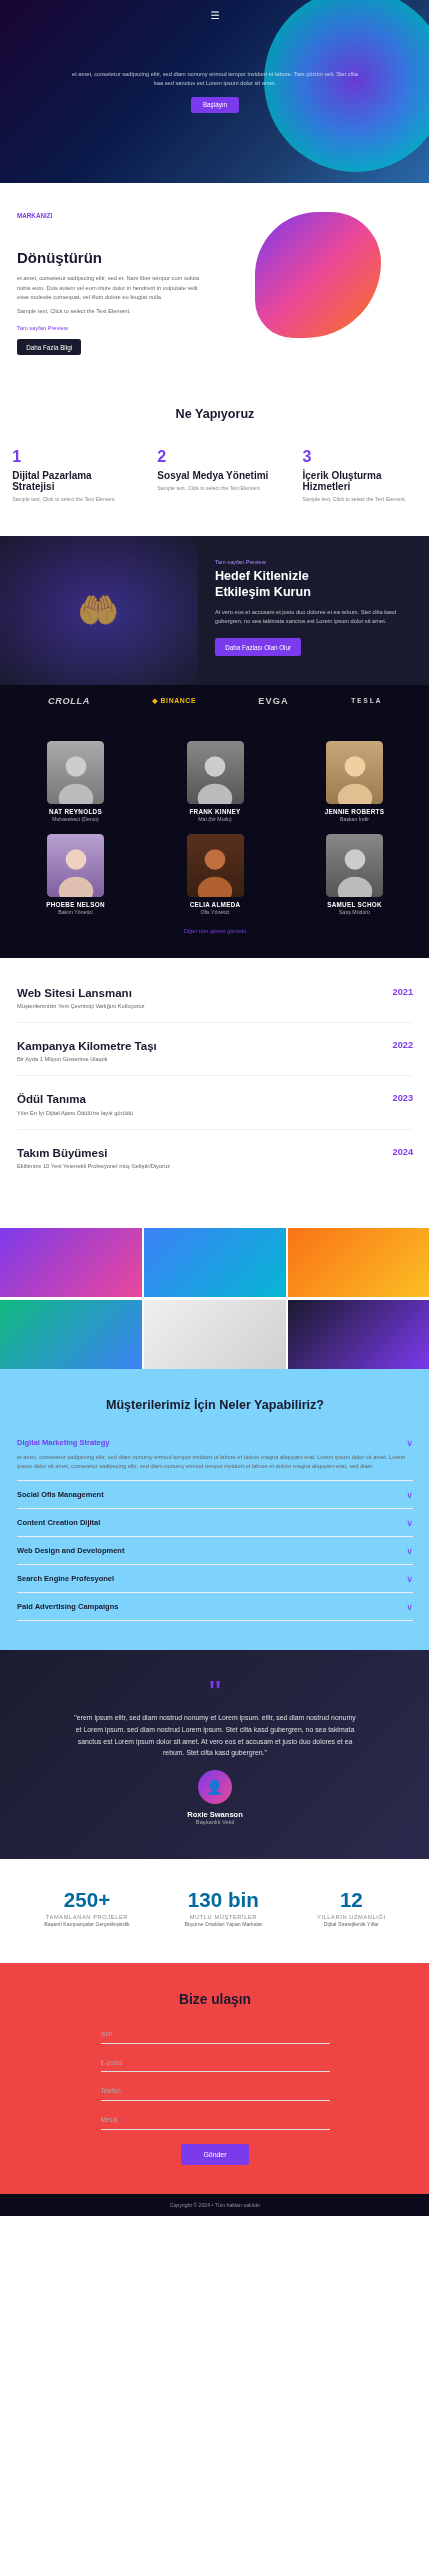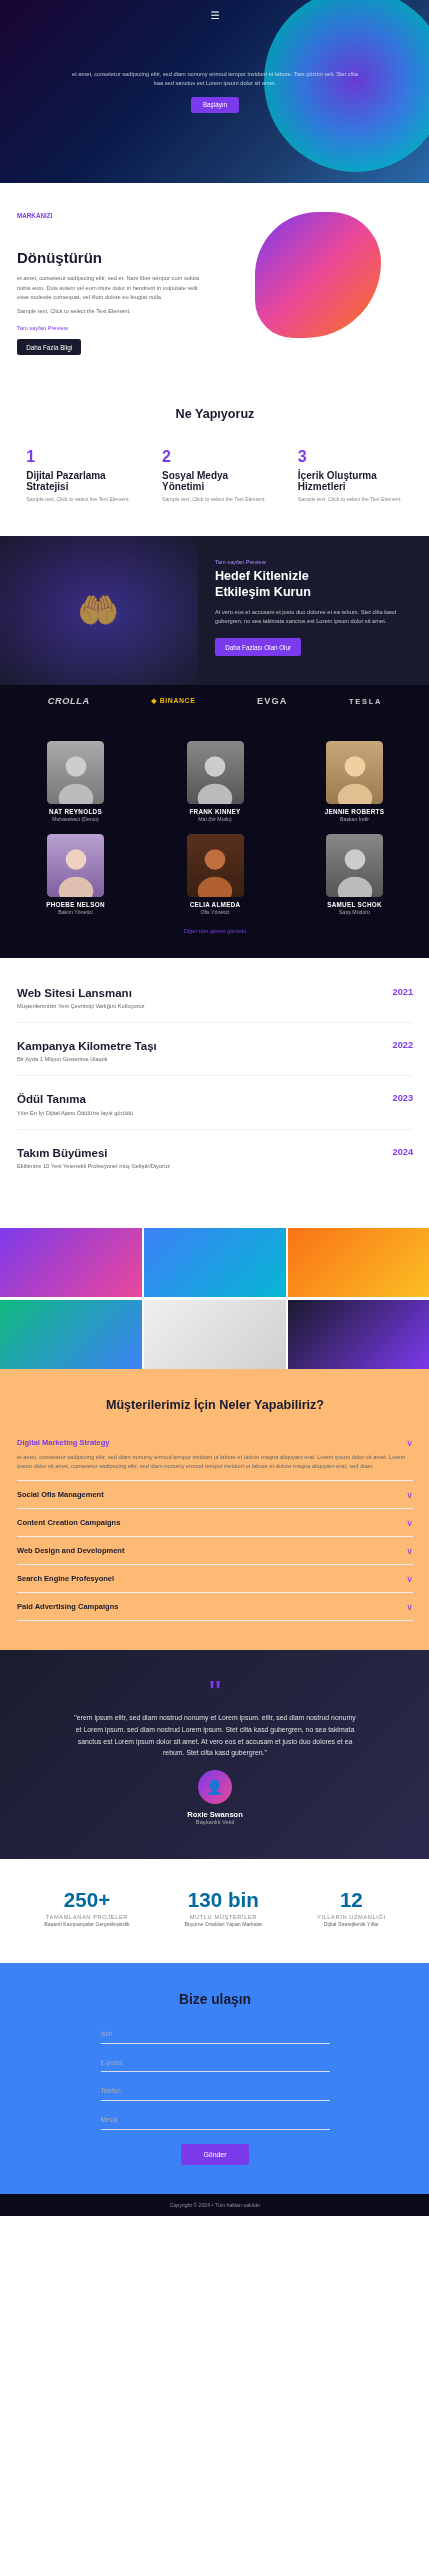--- a/index.html
+++ b/index.html
@@ -113,21 +113,21 @@
       border-radius: 2.3px;
       font-size: 6.3px;
       cursor: pointer;
       margin-top: 6.9px;
       display: inline-block;
     }
 
     
     .services-section {
       background: #fff;
-      padding: 23px 17px;
+      padding: 23px 3px;
       text-align: center;
     }
     .services-title {
       font-size: 12.6px;
       font-weight: 800;
       color: #1a1a2e;
       margin-bottom: 17px;
     }
     .services-grid {
       display: flex;
@@ -225,21 +225,21 @@
     }
     .logo-item {
       color: #ccc;
       font-weight: 800;
       font-size: 8px;
       letter-spacing: 0.6px;
     }
     .logo-item.crolla { font-style: italic; font-size: 9.2px; }
     .logo-item.binance { color: #f0b90b; font-size: 6.9px; }
     .logo-item.evga { letter-spacing: 1.1px; font-size: 9.2px; }
-    .logo-item.tesla { letter-spacing: 1.7px; font-size: 7.5px; }
+    .logo-item.tesla { letter-spacing: 1.7px; font-size: 7.5px; font-family: Liberation Mono, monospace; }
 
     
     .team-section {
       background: #0a0a1a;
       padding: 23px 11.5px;
       color: white;
     }
     .team-grid {
       display: grid;
       grid-template-columns: repeat(3, 1fr);
@@ -334,21 +334,21 @@
     .gallery-item:nth-child(1) { background: linear-gradient(135deg, #7c3aed 0%, #ec4899 100%); }
     .gallery-item:nth-child(2) { background: linear-gradient(135deg, #3b82f6 0%, #06b6d4 100%); }
     .gallery-item:nth-child(3) { background: linear-gradient(135deg, #f97316 0%, #fbbf24 100%); }
     .gallery-item:nth-child(4) { background: linear-gradient(135deg, #10b981 0%, #3b82f6 100%); }
     .gallery-item:nth-child(5) { background: linear-gradient(135deg, #f0f0f0 0%, #d0d0d0 100%); }
     .gallery-item:nth-child(6) { background: linear-gradient(135deg, #1a1a2e 0%, #7c3aed 100%); }
 
     
     .accordion-section {
       padding: 29px 17px;
-      background: #fdba74;
+      background: #7dd3fc;
     }
     .accordion-title {
       font-size: 12.6px;
       font-weight: 800;
       color: #1a1a2e;
       text-align: center;
       margin-bottom: 17px;
     }
     .accordion-item {
       border-bottom: 0.6px solid #eee;
@@ -447,21 +447,21 @@
     .stat-label {
       font-size: 5.7px;
       color: #888;
       text-transform: uppercase;
       letter-spacing: 0.6px;
       margin-top: 2.3px;
     }
 
     
     .contact-section {
-      background: #3b82f6;
+      background: #ef4444;
       padding: 29px 34px;
       text-align: center;
     }
     .contact-title {
       font-size: 13.8px;
       font-weight: 800;
       color: #1a1a2e;
       margin-bottom: 17px;
     }
     .contact-form {
@@ -703,21 +703,21 @@
 
   <div class="accordion-item">
     <div class="accordion-header">
       <span class="accordion-label dark">Social Ofis Management</span>
       <span class="accordion-chevron">∨</span>
     </div>
   </div>
 
   <div class="accordion-item">
     <div class="accordion-header">
-      <span class="accordion-label dark">Content Creation Campaigns</span>
+      <span class="accordion-label dark">Content Creation Dijital</span>
       <span class="accordion-chevron">∨</span>
     </div>
   </div>
 
   <div class="accordion-item">
     <div class="accordion-header">
       <span class="accordion-label dark">Web Design and Development</span>
       <span class="accordion-chevron">∨</span>
     </div>
   </div>

